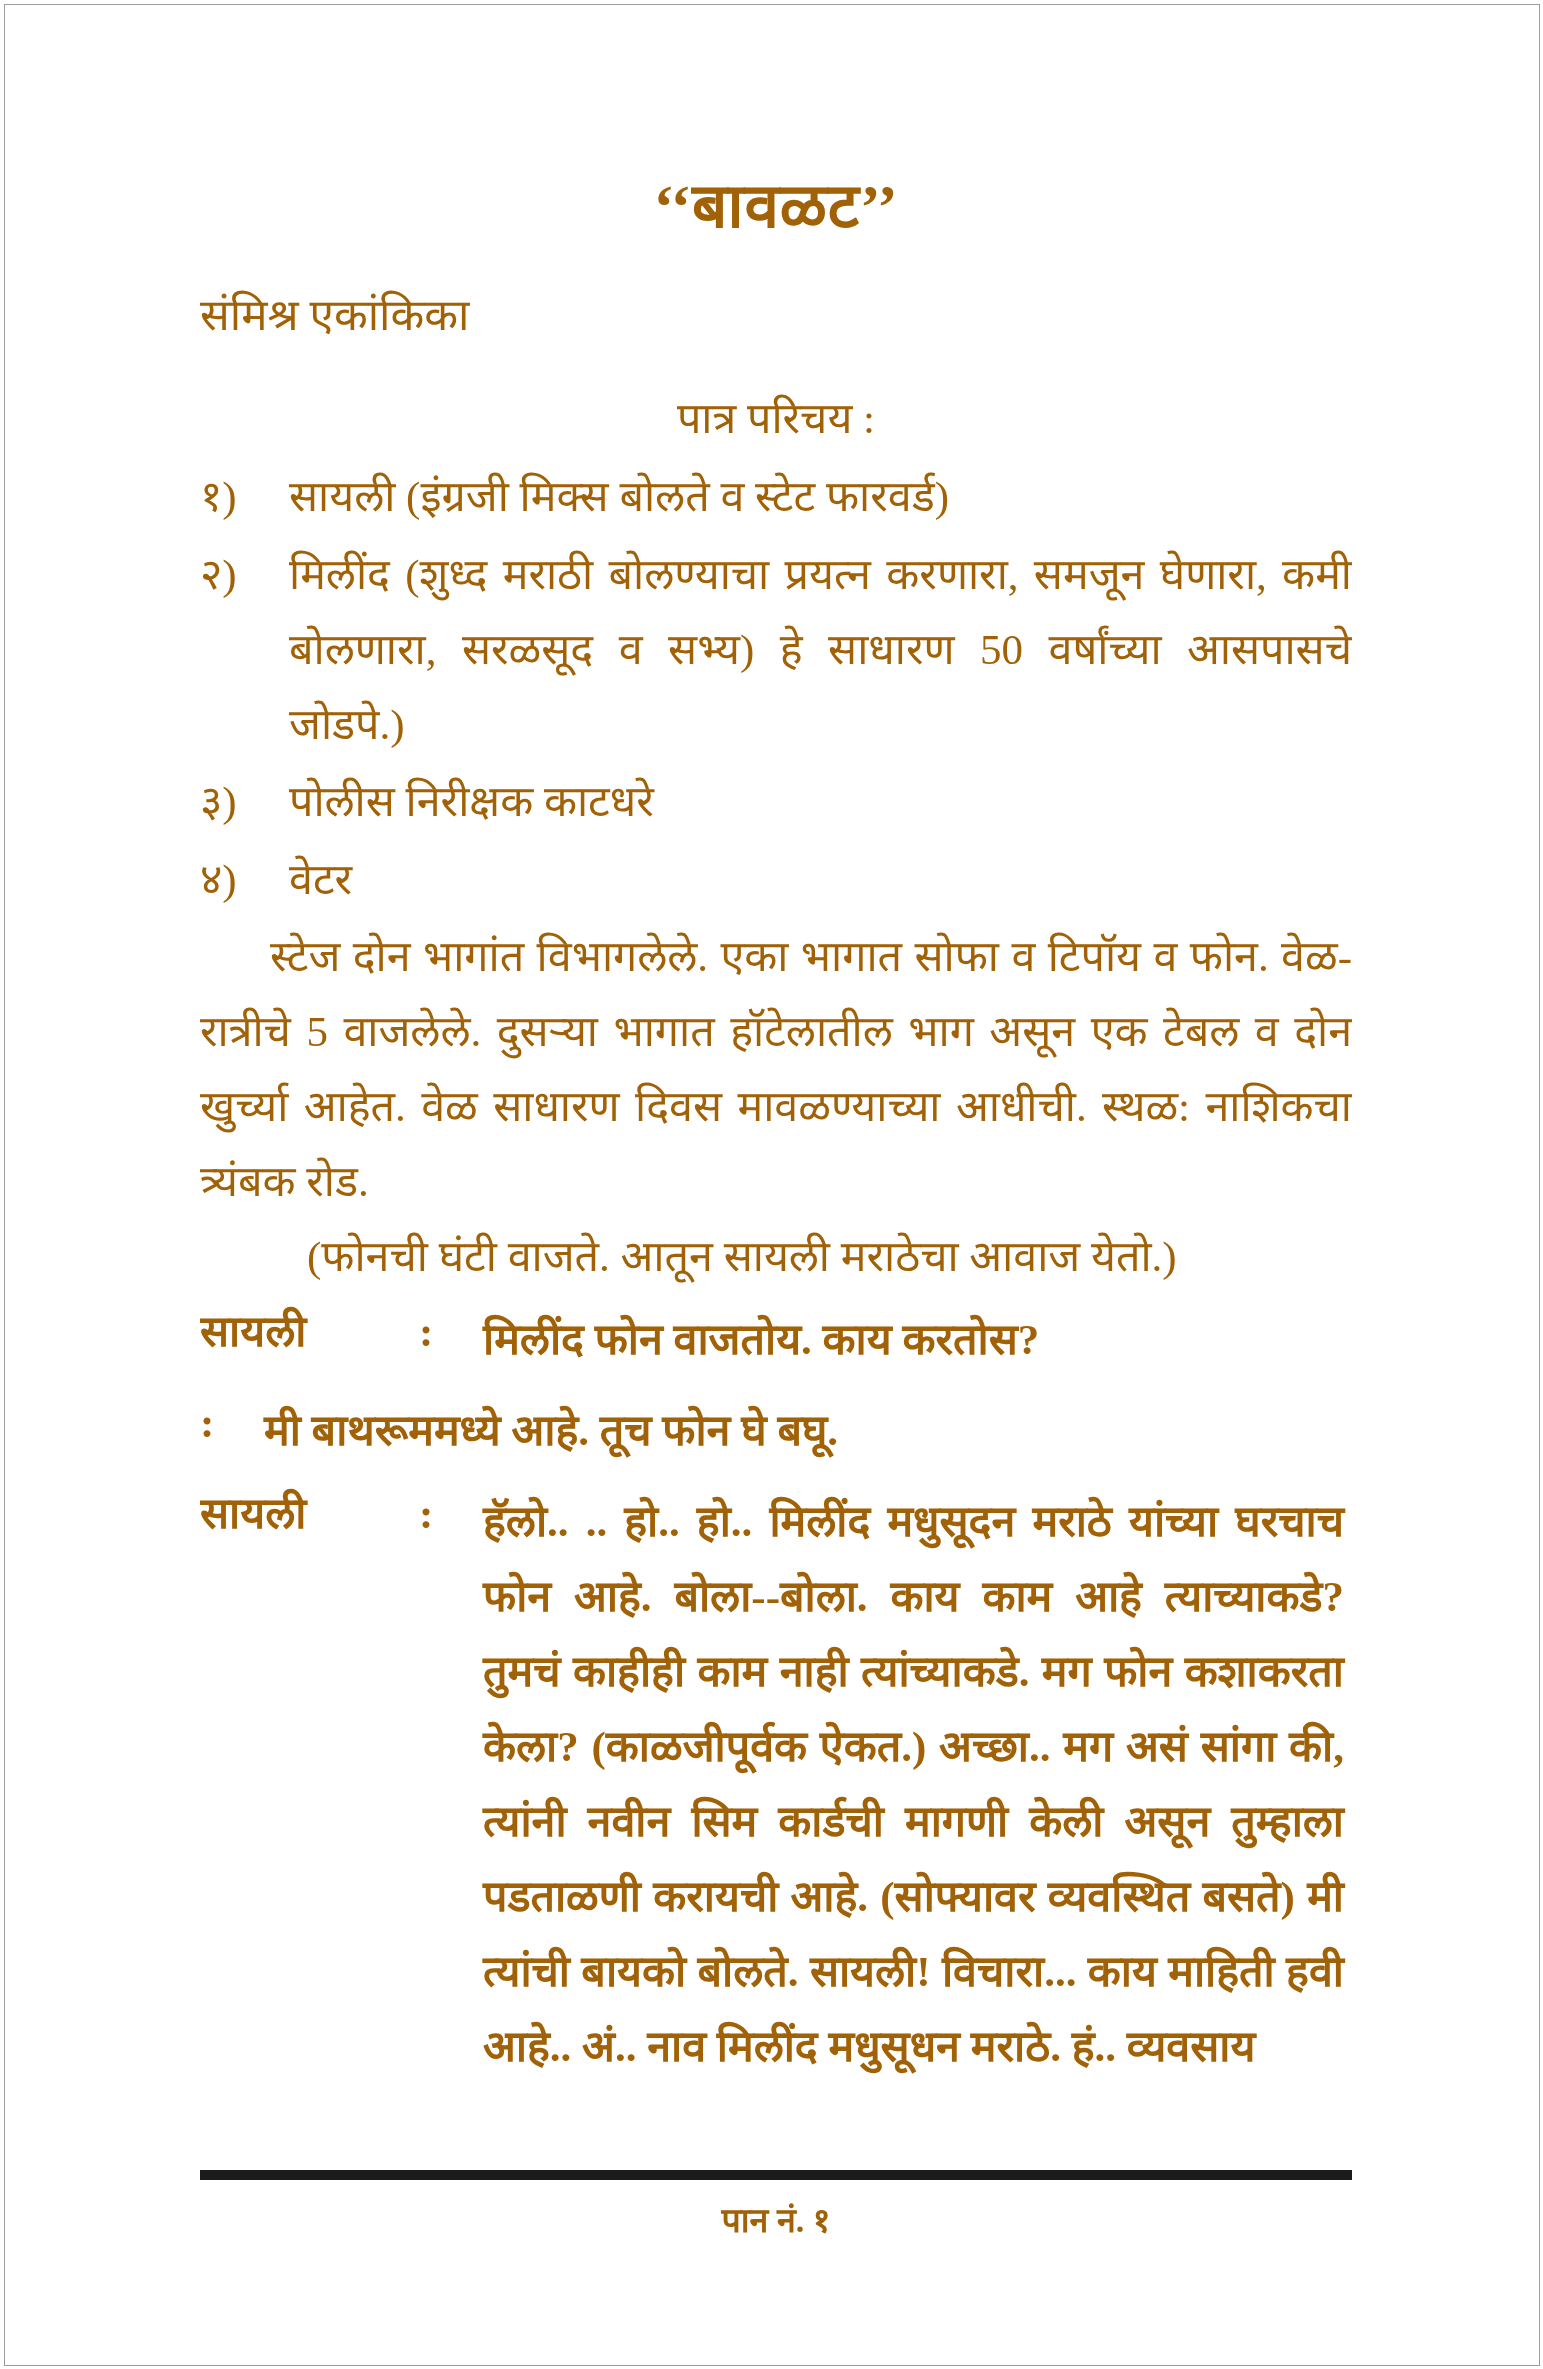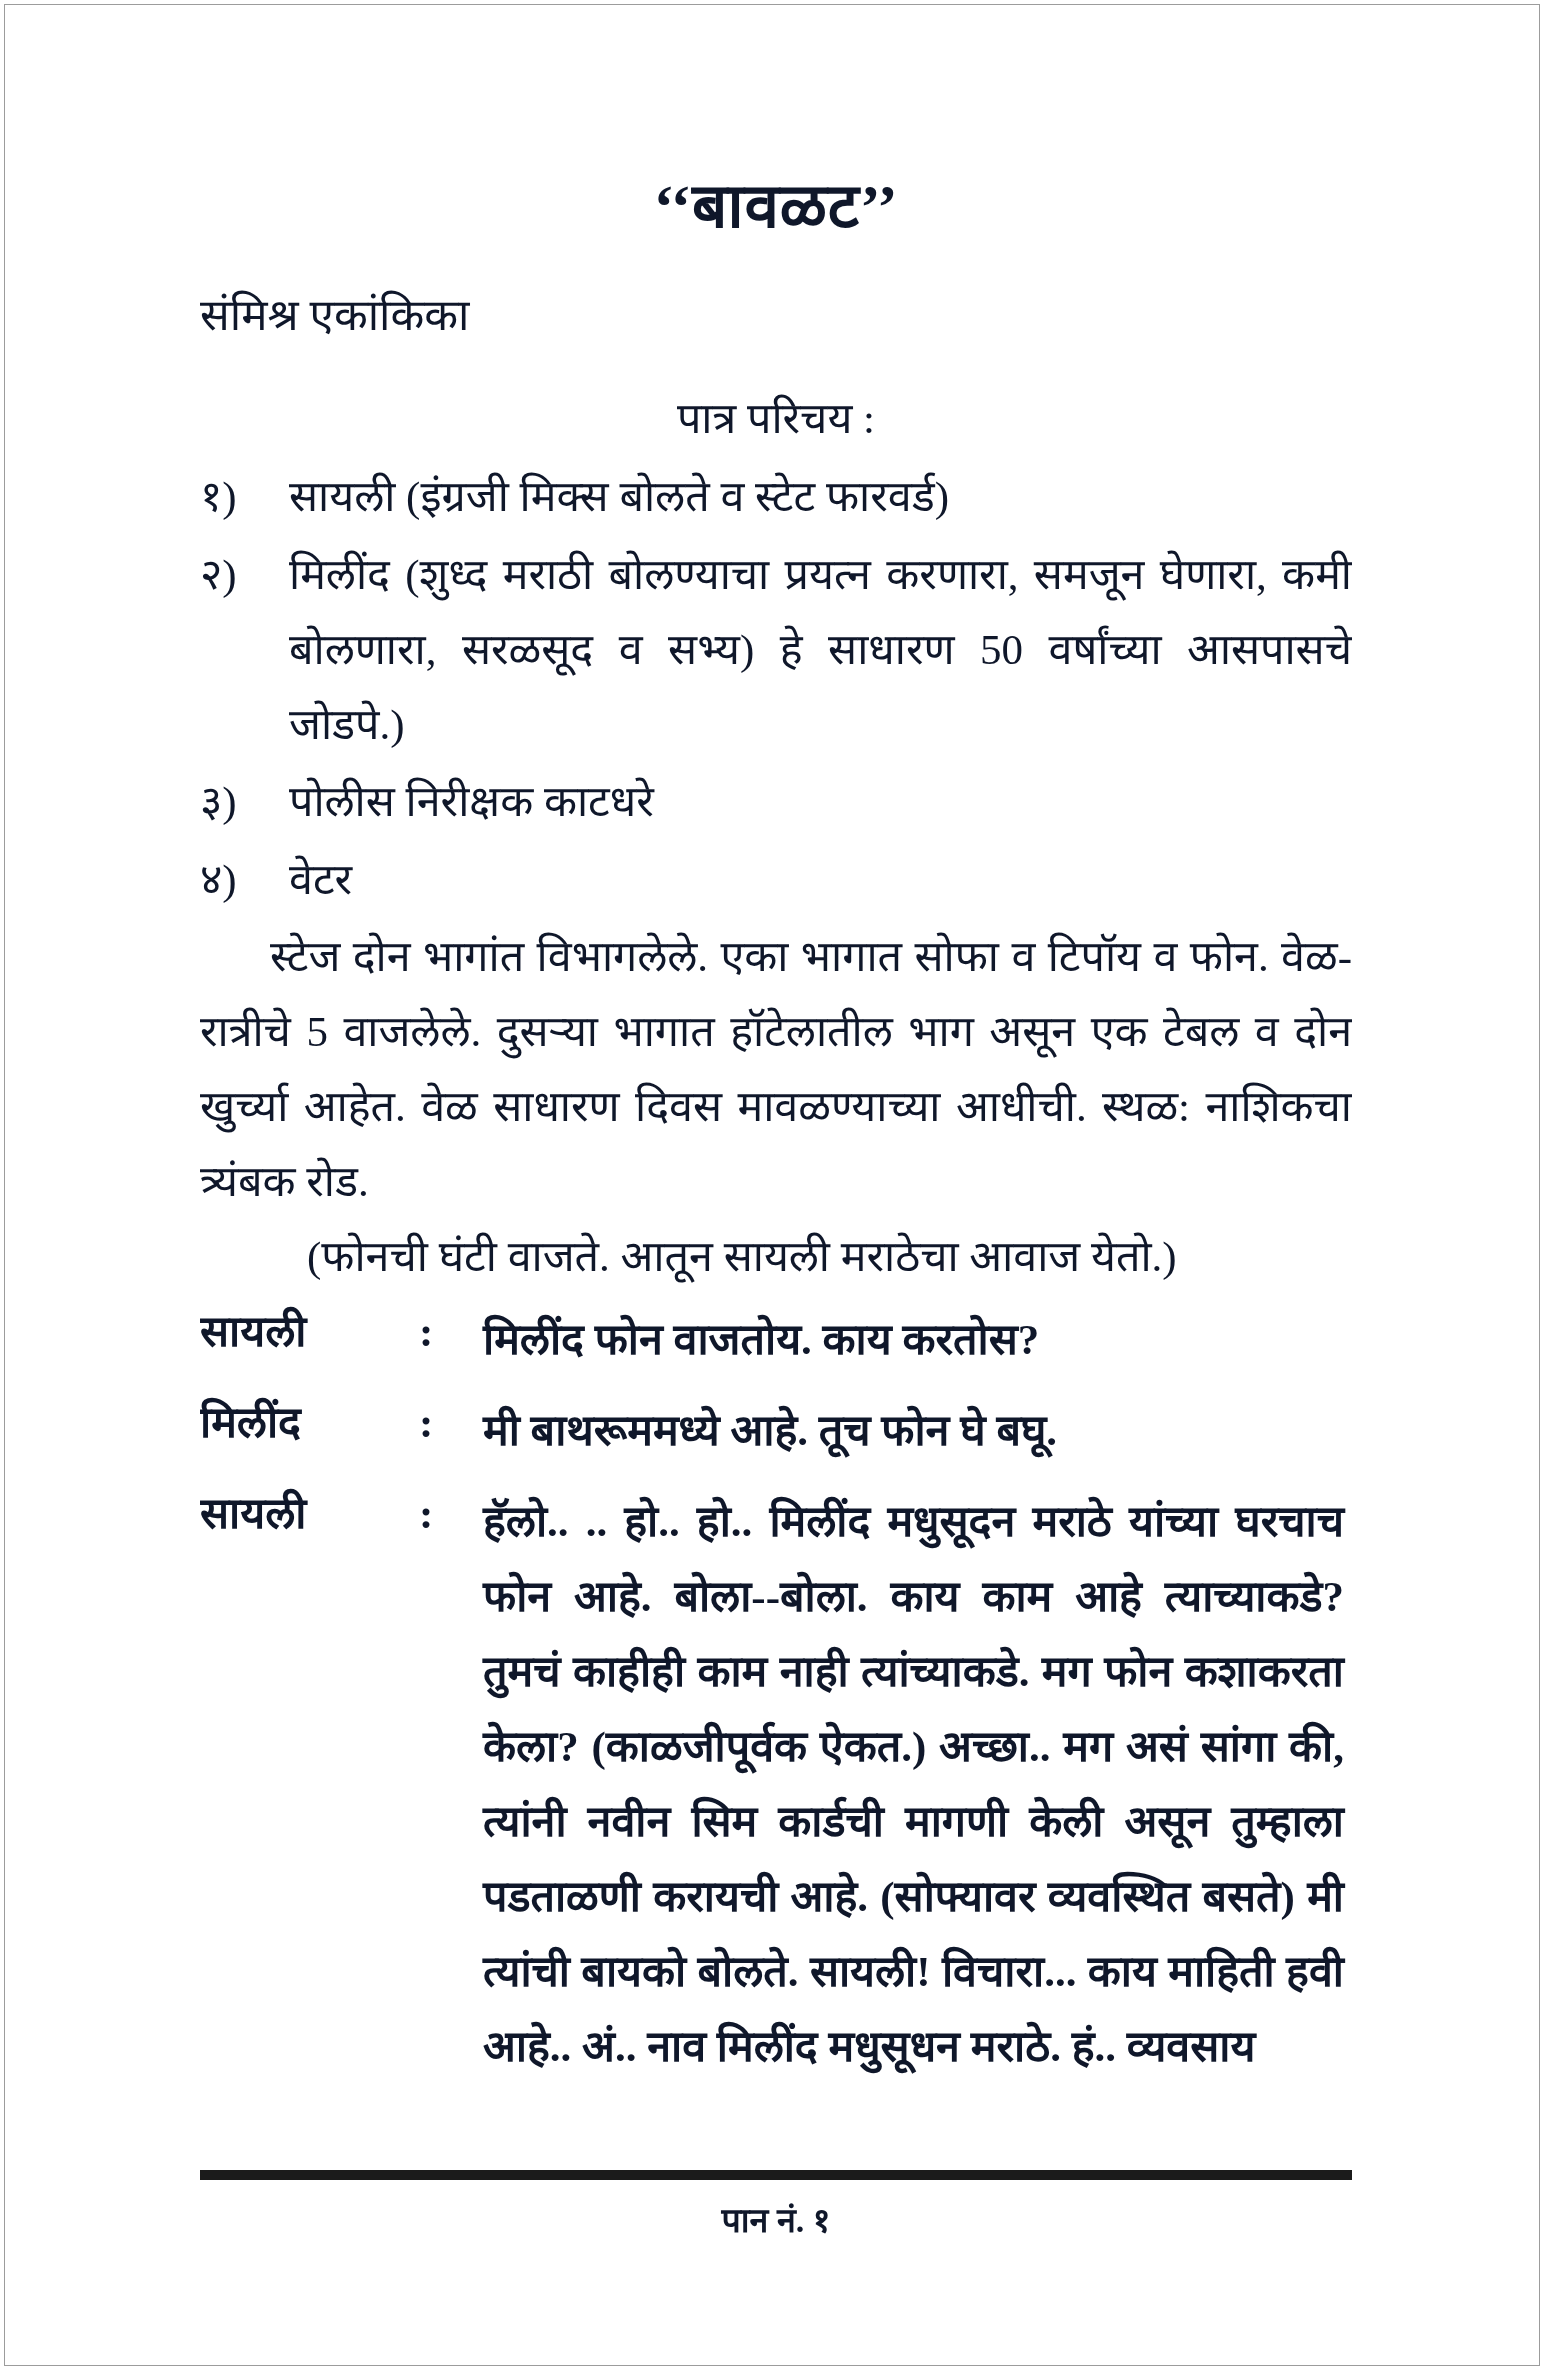--- a/index.html
+++ b/index.html
@@ -6,21 +6,21 @@
     margin: 0;
     padding: 0;
     background: #e8e8e8;
   }
   .page {
     position: relative;
     width: 1544px;
     height: 2370px;
     margin: 0 auto;
     background: #ffffff;
-    color: #0f172a;
+    color: #a16207;
     font-family: "Liberation Serif", "DejaVu Serif", serif;
     overflow: hidden;
   }
   .frame {
     position: absolute;
     inset: 3.7px;
     border: 1.9px solid #9c9c9c;
     pointer-events: none;
   }
   .content {
@@ -146,21 +146,20 @@
 
     <div class="dialogue">
       <div class="d-speaker">सायली</div>
       <div class="d-colon">:</div>
       <div class="d-text">
         <p>मिलींद फोन वाजतोय. काय करतोस?</p>
       </div>
     </div>
 
     <div class="dialogue">
-      <div class="d-speaker">मिलींद</div>
       <div class="d-colon">:</div>
       <div class="d-text">
         <p>मी बाथरूममध्ये आहे. तूच फोन घे बघू.</p>
       </div>
     </div>
 
     <div class="dialogue">
       <div class="d-speaker">सायली</div>
       <div class="d-colon">:</div>
       <div class="d-text">

